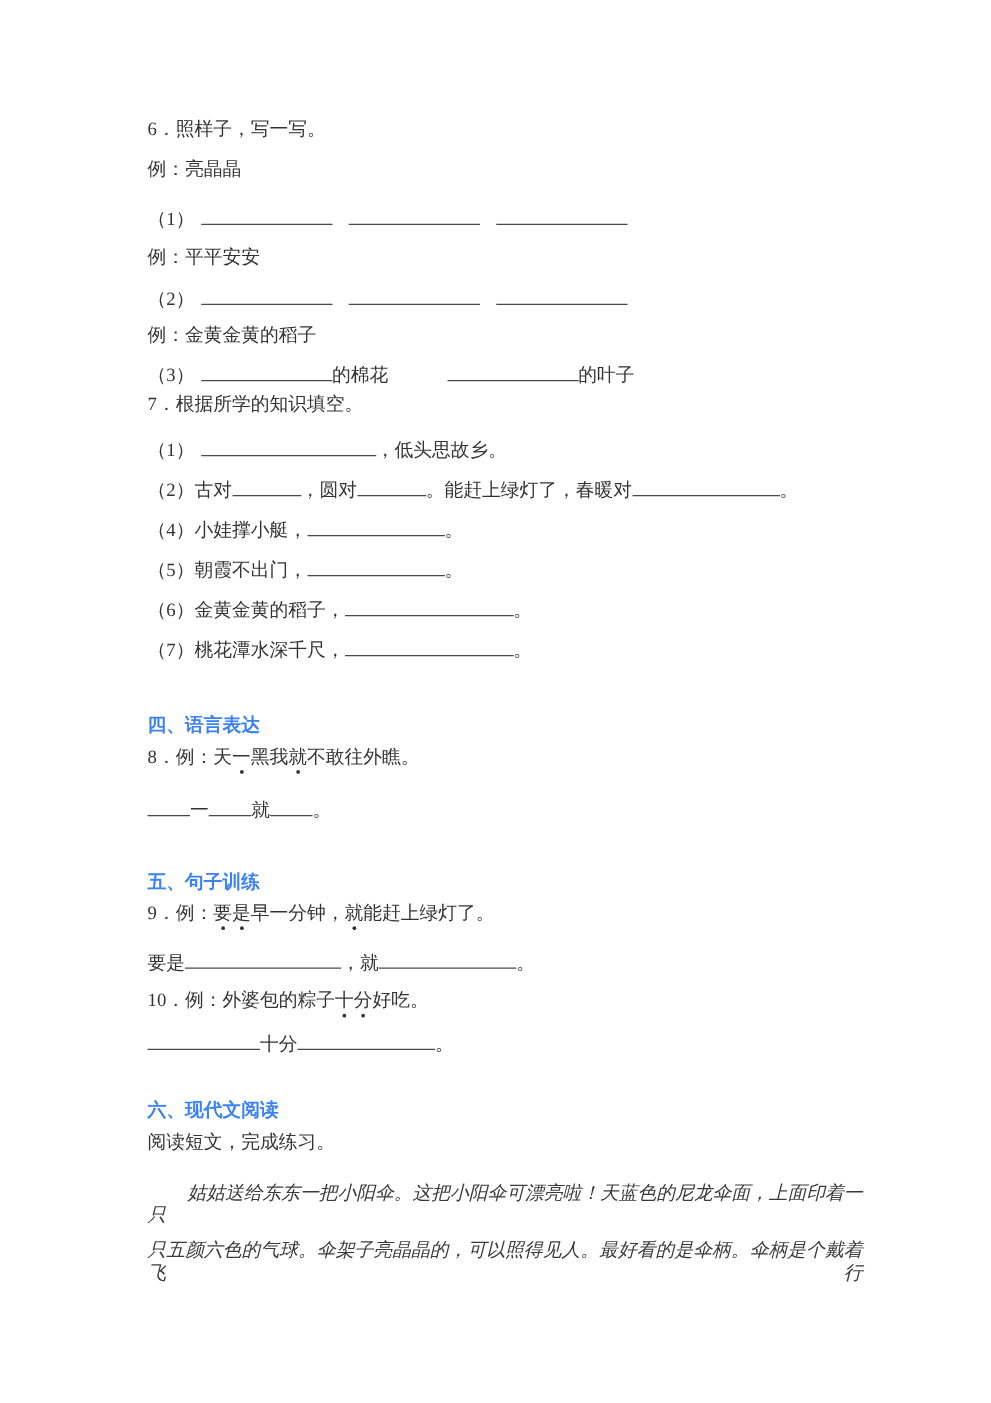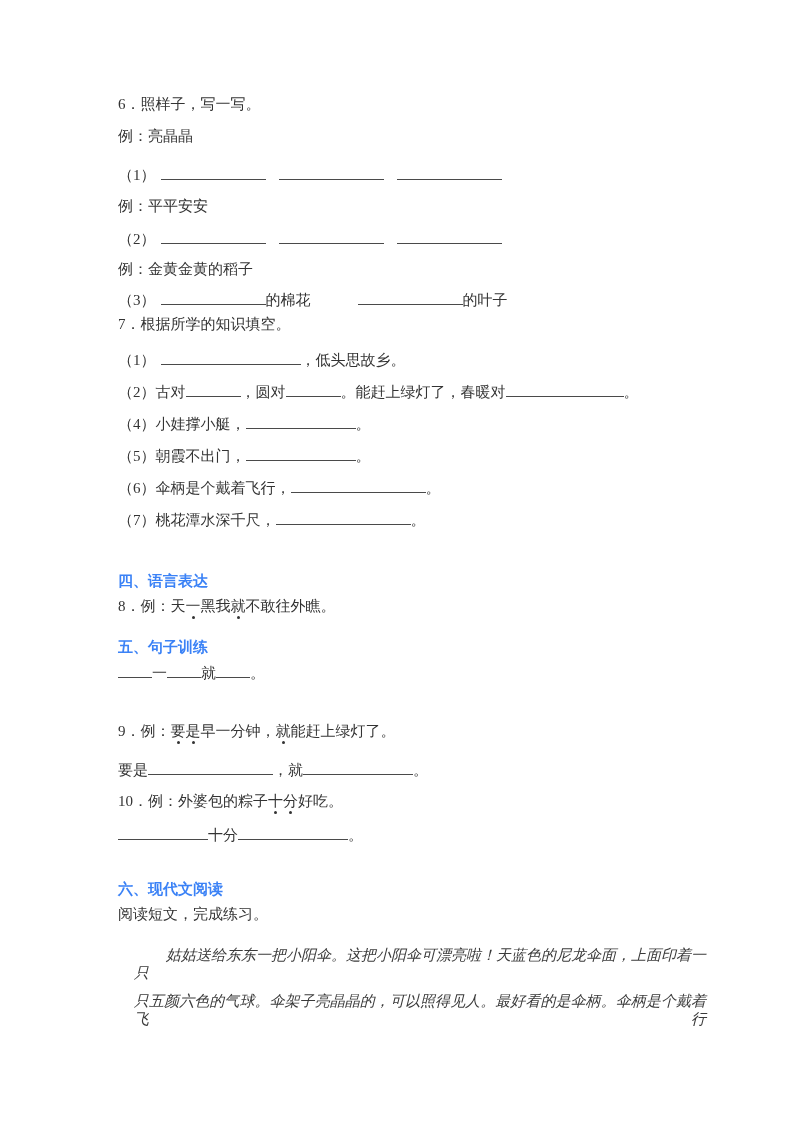--- a/index.html
+++ b/index.html
@@ -18,21 +18,21 @@
   .g1{margin-left:5px} .g2{margin-left:13px} .g3{margin-left:47px}
   .mb9{margin-bottom:9px} .mb14{margin-bottom:14px}
   .mb15{margin-bottom:15px} .mb17{margin-bottom:17px} .mb19{margin-bottom:19px}
   .mb22{margin-bottom:22px} .mb24{margin-bottom:24px} .mb25{margin-bottom:25px}
   .mb39{margin-bottom:39px} .mb43{margin-bottom:43px} .mb46{margin-bottom:46px}
   .emch{position:relative;}
   .emch .dot{position:absolute; left:50%; bottom:-5px; width:3px; height:3px;
     margin-left:-1.5px; border-radius:50%; background:currentColor; font-style:normal;}
   .passage-line{
     width:572px; text-align:justify; text-align-last:justify;
-    line-height:18px; margin:0 0 10px 16px; font-style:italic; color:#3a3a3a;
+    line-height:18px; margin:0 0 10px 0; font-style:italic; color:#3a3a3a;
   }
   .indent{ text-indent:32px; }
   .footer{
     position:absolute; top:1124px; left:0; width:793px; text-align:right;
     font-size:13px; color:#a16207; line-height:15px;
   }
 </style>
 </head>
 <body>
 
@@ -45,28 +45,28 @@
     <div class="line">例：平平安安</div>
     <div class="line mb15"><span>（2）</span><span class="blank b105 g1"></span><span class="blank b105 g2"></span><span class="blank b105 g2"></span></div>
     <div class="line mb14">例：金黄金黄的稻子</div>
     <div class="line mb9"><span>（3）</span><span class="blank b105 g1"></span><span>的棉花</span><span class="blank b105 g3"></span><span>的叶子</span></div>
 
     <div class="line mb19">7．根据所学的知识填空。</div>
     <div class="line"><span>（1）</span><span class="blank b140 g1"></span><span>，低头思故乡。</span></div>
     <div class="line"><span>（2）</span><span>古对</span><span class="blank b55"></span><span>，圆对</span><span class="blank b55"></span><span>。能赶上绿灯了，春暖对</span><span class="blank b118"></span><span>。</span></div>
     <div class="line"><span>（4）</span><span>小娃撑小艇，</span><span class="blank b110"></span><span>。</span></div>
     <div class="line"><span>（5）</span><span>朝霞不出门，</span><span class="blank b110"></span><span>。</span></div>
-    <div class="line"><span>（6）</span><span>伞柄是个戴着飞行，</span><span class="blank b135"></span><span>。</span></div>
+    <div class="line"><span>（6）</span><span>金黄金黄的稻子，</span><span class="blank b135"></span><span>。</span></div>
     <div class="line mb46"><span>（7）</span><span>桃花潭水深千尺，</span><span class="blank b135"></span><span>。</span></div>
 
     <div class="line heading mb9">四、语言表达</div>
     <div class="line mb25">8．例：天<span class="emch">一<i class="dot"></i></span>黑我<span class="emch">就<i class="dot"></i></span>不敢往外瞧。</div>
+    <div class="line mb43"><span class="blank b34"></span><span>一</span><span class="blank b34"></span><span>就</span><span class="blank b34"></span><span>。</span></div>
+
     <div class="line heading mb9">五、句子训练</div>
-
-    <div class="line mb43"><span class="blank b34"></span><span>一</span><span class="blank b34"></span><span>就</span><span class="blank b34"></span><span>。</span></div>
     <div class="line mb22">9．例：<span class="emch">要<i class="dot"></i></span><span class="emch">是<i class="dot"></i></span>早一分钟，<span class="emch">就<i class="dot"></i></span>能赶上绿灯了。</div>
     <div class="line"><span>要是</span><span class="blank b125"></span><span>，就</span><span class="blank b110"></span><span>。</span></div>
     <div class="line mb17">10．例：外婆包的粽子<span class="emch">十<i class="dot"></i></span><span class="emch">分<i class="dot"></i></span>好吃。</div>
     <div class="line mb39"><span class="blank b90"></span><span>十分</span><span class="blank b110"></span><span>。</span></div>
 
     <div class="line heading mb9">六、现代文阅读</div>
     <div class="line mb24">阅读短文，完成练习。</div>
     <div class="passage-line indent">姑姑送给东东一把小阳伞。这把小阳伞可漂亮啦！天蓝色的尼龙伞面，上面印着一只</div>
     <div class="passage-line">只五颜六色的气球。伞架子亮晶晶的，可以照得见人。最好看的是伞柄。伞柄是个戴着飞行</div>
 

